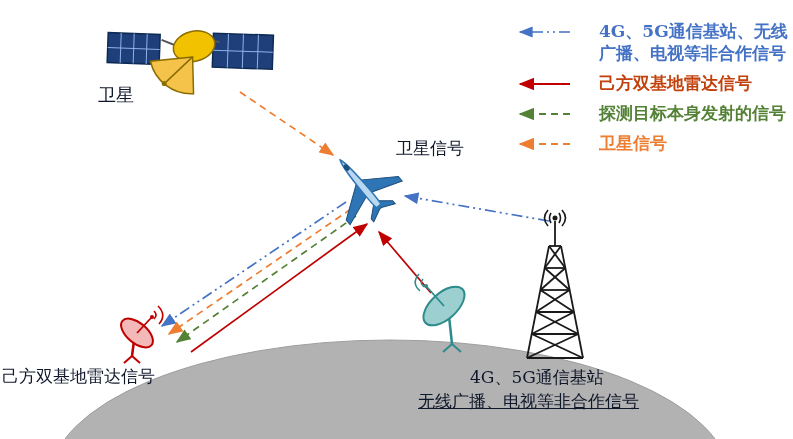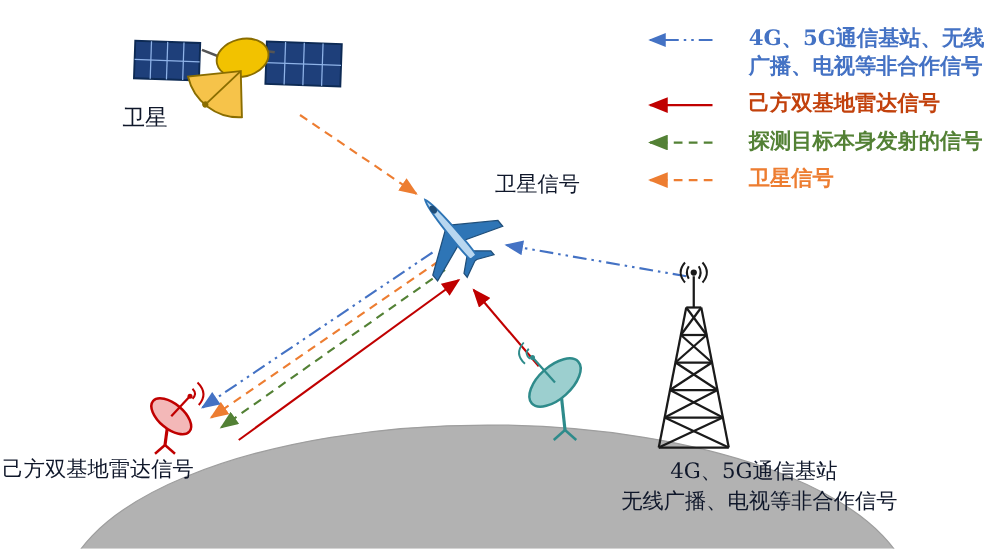--- a/index.html
+++ b/index.html
@@ -1,20 +1,20 @@
 <!DOCTYPE html>
 <html><head>
 <meta charset="utf-8">
 <style>
   html,body{margin:0;padding:0;background:#fff;}
   #stage{position:relative;width:793px;height:439px;background:#fff;overflow:hidden;
          font-family:"DejaVu Serif","Liberation Serif",serif;}
   #scene{position:absolute;left:0;top:0;}
   .lbl{position:absolute;color:#0f172a;font-size:17px;line-height:1.2;white-space:nowrap;}
-  .lbl.center{text-align:right;white-space:normal;}
+  .lbl.center{text-align:left;white-space:normal;}
   #legend{position:absolute;left:508px;top:20px;width:282px;}
   .legend-row{display:flex;align-items:flex-start;margin-bottom:8px;gap:22px;}
   .legend-arrow{width:64px;height:14px;flex:0 0 64px;margin-top:5px;margin-right:5px;}
   .legend-label{font-size:17px;font-weight:bold;line-height:22px;white-space:normal;}
   .legend-label.wrap{width:208px;}
   .c-blue{color:#4472C4;} .c-red{color:#c2410c;} .c-orange{color:#ED7D31;} .c-green{color:#538135;}
 </style>
 </head>
 <body>
 
@@ -133,21 +133,21 @@
   </svg>
 
   <div class="lbl" style="left:98px;top:84px;font-size:18px;">卫星</div>
 
   <div class="lbl" style="left:396px;top:138px;">卫星信号</div>
 
   <div class="lbl" style="left:2px;top:366px;">己方双基地雷达信号</div>
 
   <div class="lbl center" style="left:470px;top:367px;width:200px;">4G、5G通信基站</div>
 
-  <div class="lbl center" style="left:418px;top:391px;width:300px;">无线广播、电视等非合作信号</div>
+  <div class="lbl center" style="left:418px;top:391px;width:300px;text-decoration:underline;">无线广播、电视等非合作信号</div>
 
   <div id="legend">
     <div class="legend-row">
       <svg class="legend-arrow" viewBox="0 0 64 14">
         <line x1="62" y1="7" x2="12" y2="7" stroke="#4472C4" stroke-width="1.6" stroke-dasharray="11 4 2 4 2 4" marker-end="url(#ah-blue)"></line>
       </svg>
       <span class="legend-label wrap c-blue">4G、5G通信基站、无线广播、电视等非合作信号</span>
     </div>
     <div class="legend-row">
       <svg class="legend-arrow" viewBox="0 0 64 14">

